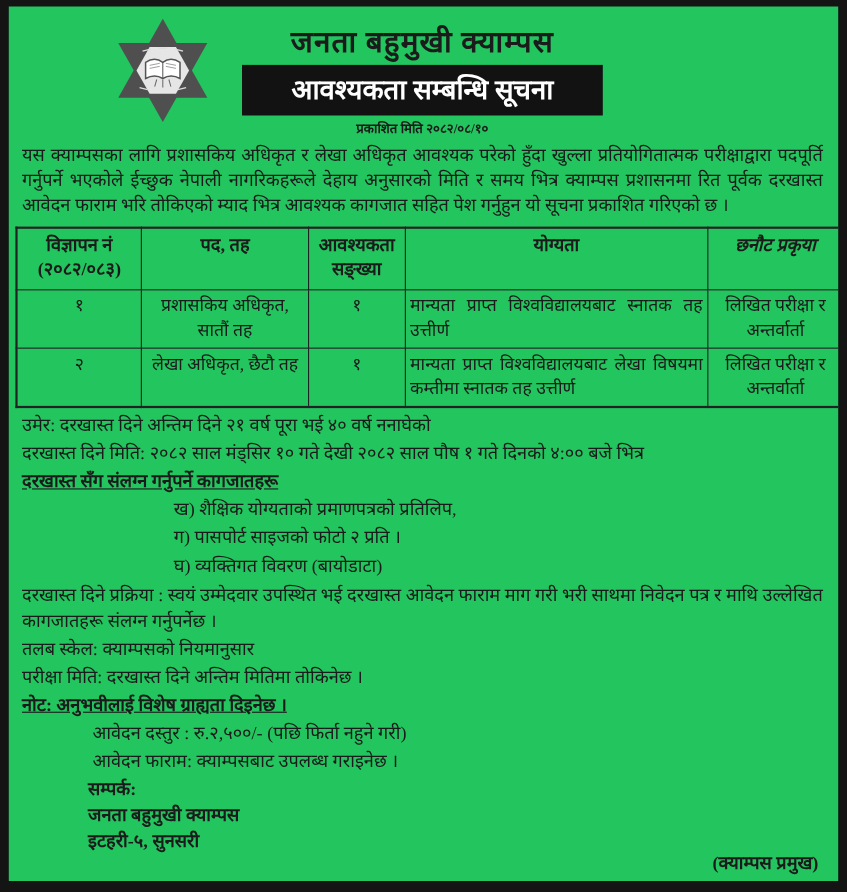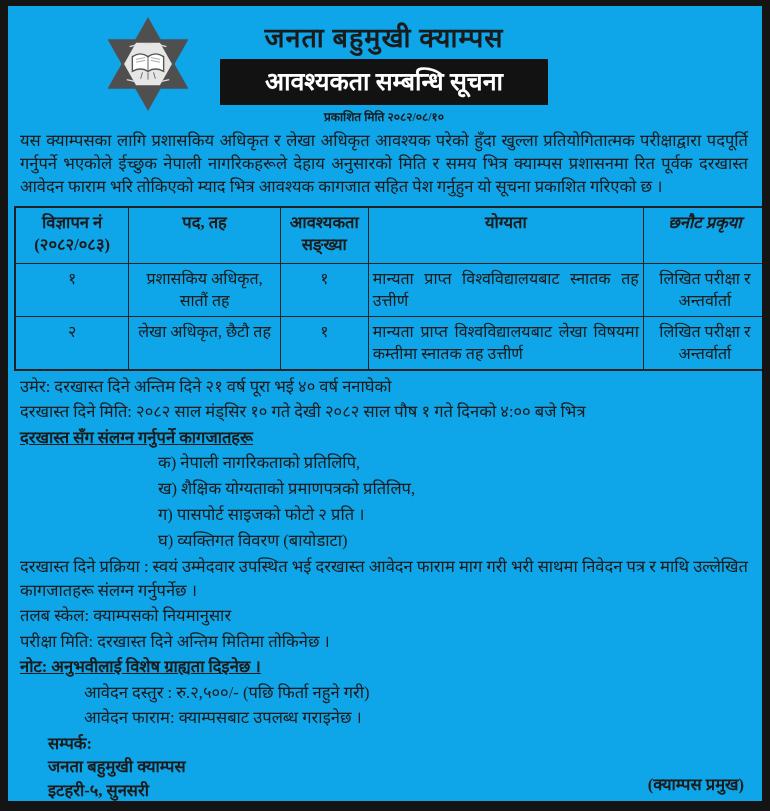--- a/index.html
+++ b/index.html
@@ -1,20 +1,20 @@
 <!DOCTYPE html>
 <html><head>
 <meta charset="utf-8">
 <style>
   * { box-sizing: border-box; }
   html, body { margin: 0; padding: 0; background: #d8d8d8; }
   .page {
     position: relative;
     width: 770px; height: 811px;
-    background: #0ea5e9;
+    background: #22c55e;
     border-style: solid;
     border-color: #141414;
     border-width: 6px 8px 10px 8px;
     font-family: "Liberation Serif", serif;
     color: #1b1b1b;
     overflow: hidden;
   }
   .inner { padding: 6px 8px 0 6px; }
 
   
@@ -62,21 +62,21 @@
   .col4 { width: 276px; } .col5 { width: 124px; font-style: italic; }
 
   
   .line { font-size: 16.5px; line-height: 23.5px; margin: 0 6px; }
   .mt4 { margin-top: 4px; } .mt2 { margin-top: 2px; }
   .bold { font-weight: bold; }
   .underline { text-decoration: underline; }
   .doc-item { margin-left: 144px; margin-top: 2px; font-size: 16.5px; line-height: 24px; }
   .para { text-align: justify; }
   .indent { margin-left: 70px; }
-  .contact-block { margin-left: 34px; font-weight: bold; font-family: Liberation Serif, serif; }
+  .contact-block { margin-left: 66px; font-weight: bold; font-family: Liberation Serif, serif; }
   .signature {
     position: absolute; right: 18px; bottom: 6px;
     font-weight: bold; font-size: 16.5px;
   }
 </style>
 </head>
 <body>
 
 <div class="page">
   <div class="inner">
@@ -144,21 +144,20 @@
           <td class="qual">मान्यता प्राप्त विश्वविद्यालयबाट लेखा विषयमा कम्तीमा स्नातक तह उत्तीर्ण</td>
           <td class="ctr">लिखित परीक्षा र अन्तर्वार्ता</td>
         </tr>
       </tbody>
     </table>
 
     <div class="line mt4">उमेर: दरखास्त दिने अन्तिम दिने २१ वर्ष पूरा भई ४० वर्ष ननाघेको</div>
     <div class="line mt2">दरखास्त दिने मिति: २०८२ साल मंड्सिर १० गते देखी २०८२ साल पौष १ गते दिनको ४:०० बजे भित्र</div>
 
     <div class="line mt2 bold underline">दरखास्त सँग संलग्न गर्नुपर्ने कागजातहरू</div>
-    <div class="doc-item">क) नेपाली नागरिकताको प्रतिलिपि,</div>
     <div class="doc-item">ख) शैक्षिक योग्यताको प्रमाणपत्रको प्रतिलिप,</div>
     <div class="doc-item">ग) पासपोर्ट साइजको फोटो २ प्रति ।</div>
     <div class="doc-item">घ) व्यक्तिगत विवरण (बायोडाटा)</div>
 
     <div class="line mt2 para">दरखास्त दिने प्रक्रिया : स्वयं उम्मेदवार उपस्थित भई दरखास्त आवेदन फाराम माग गरी भरी साथमा निवेदन पत्र र माथि उल्लेखित कागजातहरू संलग्न गर्नुपर्नेछ ।</div>
     <div class="line mt2">तलब स्केल: क्याम्पसको नियमानुसार</div>
     <div class="line mt2">परीक्षा मिति: दरखास्त दिने अन्तिम मितिमा तोकिनेछ ।</div>
     <div class="line mt2 bold underline">नोट: अनुभवीलाई विशेष ग्राह्यता दिइनेछ ।</div>
 
     <div class="line mt2 indent">आवेदन दस्तुर : रु.२,५००/- (पछि फिर्ता नहुने गरी)</div>

